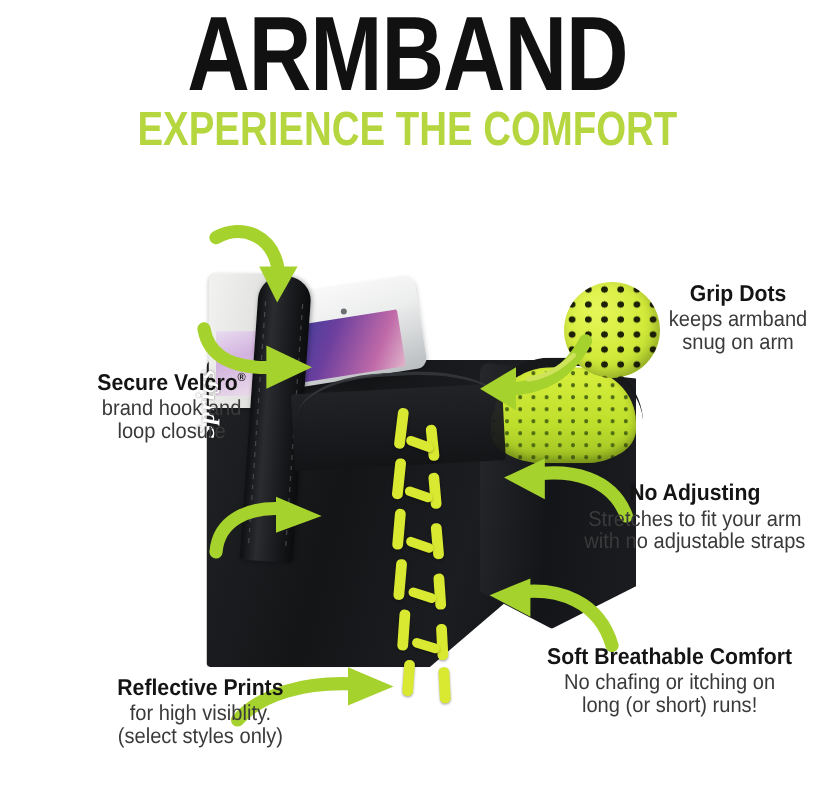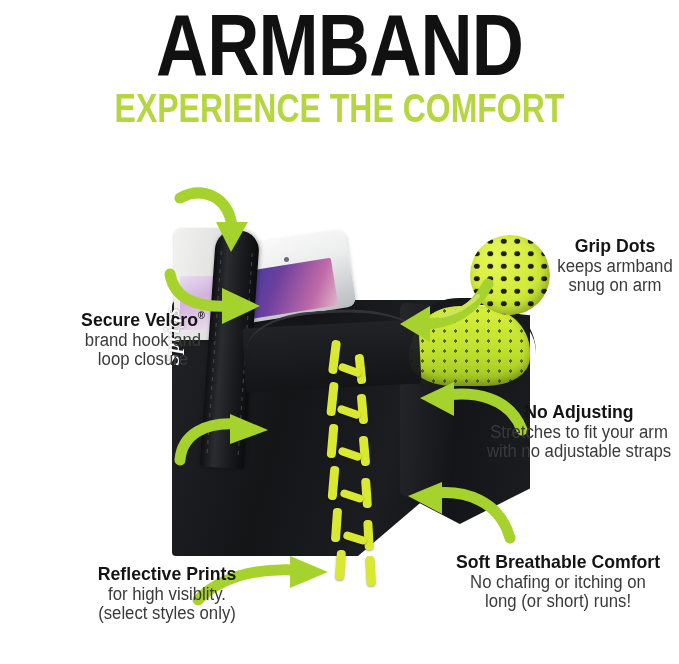--- a/index.html
+++ b/index.html
@@ -427,19 +427,19 @@
     <div class="c-body">Stretches to fit your arm</div>
     <div class="c-body">with no adjustable straps</div>
   </div>
 
   <div class="callout align-center" style="left:552px; top:236px; width:126px;">
     <div class="c-head">Grip Dots</div>
     <div class="c-body">keeps armband</div>
     <div class="c-body">snug on arm</div>
   </div>
 
-  <div class="callout align-center" style="left:440px; top:552px; width:236px;">
+  <div class="callout align-center" style="left:440px; top:538px; width:236px;">
     <div class="c-head">Soft Breathable Comfort</div>
     <div class="c-body">No chafing or itching on</div>
     <div class="c-body">long (or short) runs!</div>
   </div>
 
 </div>
 
 </body></html>

